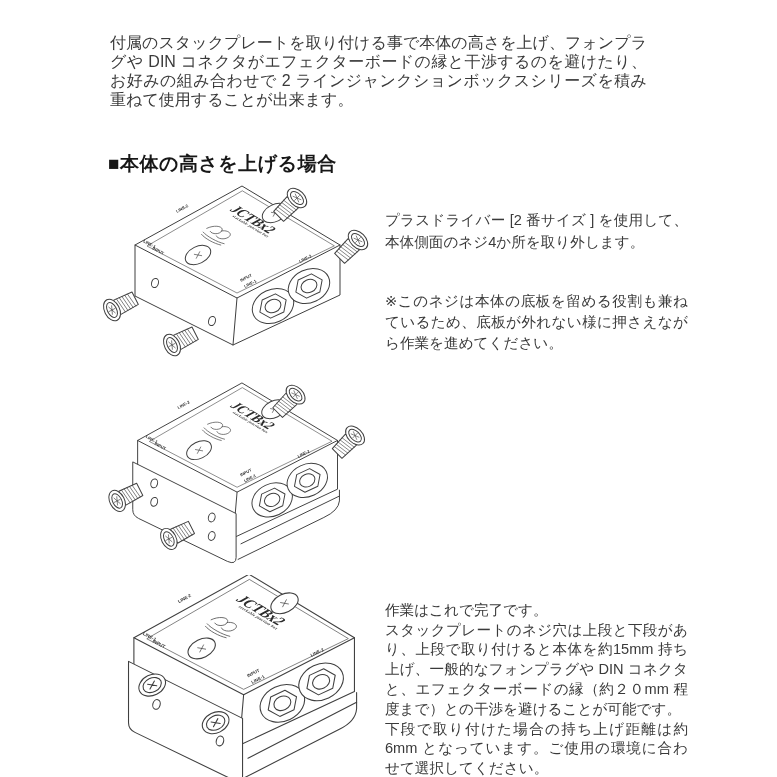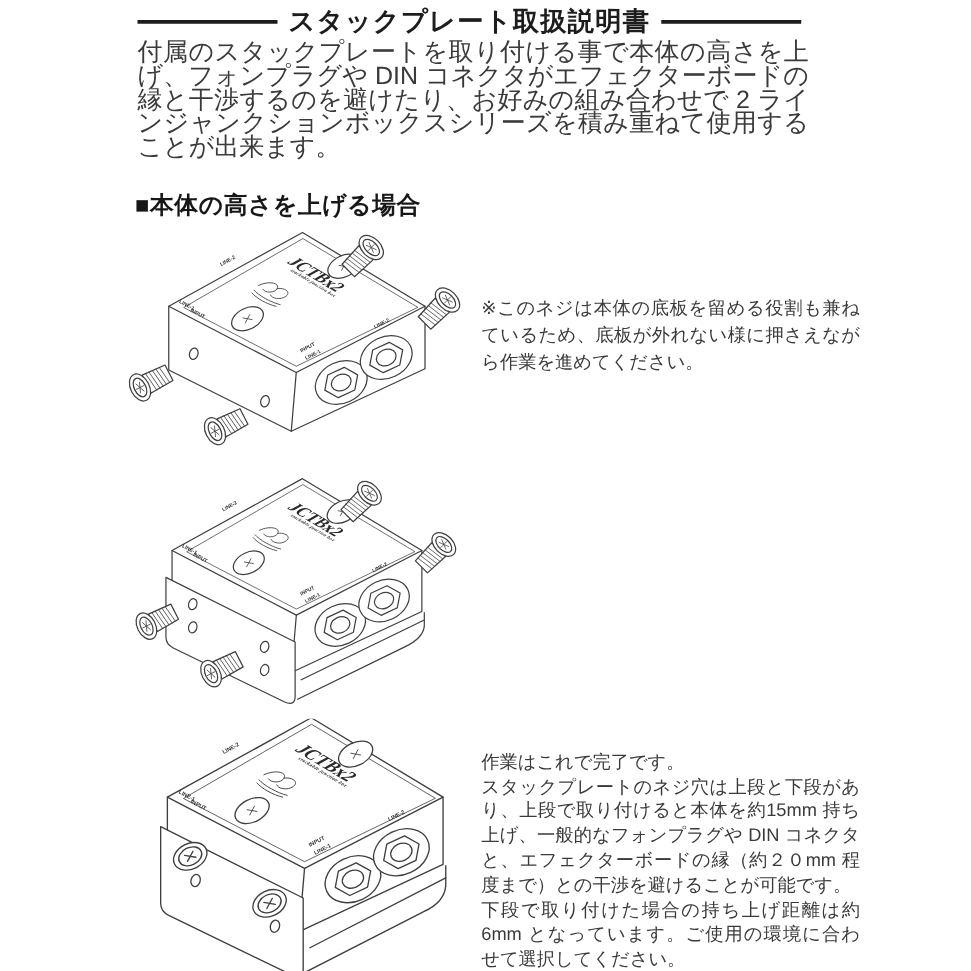--- a/index.html
+++ b/index.html
@@ -3,26 +3,26 @@
 <meta charset="utf-8">
 <style>
   html,body{margin:0;padding:0;background:#ffffff;}
   .page{
     position:relative;width:777px;height:777px;background:#ffffff;overflow:hidden;
     color:#3a3a3a;font-family:"Liberation Sans","DejaVu Sans",sans-serif;
   }
   .title-row{position:absolute;left:110px;top:3px;width:531px;display:flex;align-items:center;gap:9px;}
   .title-row .rule{flex:1;height:0;border-top:3px solid #1d1d1d;}
   .doc-title{font-size:21px;font-weight:600;color:#1d1d1d;margin:0;white-space:nowrap;letter-spacing:1px;}
-  .intro{position:absolute;left:110px;top:33px;width:537px;font-size:20px;line-height:19px;text-align:justify;color:#3a3a3a;}
+  .intro{position:absolute;left:110px;top:33px;width:537px;font-size:16px;line-height:19px;text-align:justify;color:#3a3a3a;}
   .intro p{margin:0;}
   .section-heading{position:absolute;left:108px;top:151px;margin:0;font-size:19px;font-weight:600;color:#171717;letter-spacing:0.5px;text-align:right;}
   .step-text{position:absolute;left:385px;width:303px;font-size:14.6px;line-height:21.4px;text-align:justify;color:#3a3a3a;white-space:pre-line;}
   .step-text p{margin:0;}
-  .step-text p.note{margin-top:27px;}
+  .step-text p.note{margin-top:16px;}
   #step1-text{top:189px;}
   #step2-text{top:405px;}
   #step3-text{top:581px;line-height:19.8px;}
   .fig{position:absolute;left:95px;}
   #fig1{top:183px;width:290px;height:200px;}
   #fig2{top:380px;width:290px;height:195px;}
   #fig3{top:575px;width:300px;height:202px;}
   .art .f{fill:#ffffff;stroke:#3f3f3f;stroke-width:1;stroke-linejoin:round;}
   .art .ln{fill:none;stroke:#3f3f3f;stroke-width:1;stroke-linecap:round;stroke-linejoin:round;}
   .art .thin{stroke-width:0.6;}
@@ -88,43 +88,39 @@
         <text class="lbl" transform="translate(82,30) rotate(-29)">LINE-2</text>
         <text class="lbl" transform="translate(48,59) rotate(28)">LINE-1</text>
         <text class="lbl" transform="translate(57,66) rotate(28)">INPUT</text>
         <text class="lbl" transform="translate(146,99) rotate(-27)">INPUT</text>
         <text class="lbl" transform="translate(150,105) rotate(-27)">LINE-1</text>
         <text class="lbl" transform="translate(205,80) rotate(-27)">LINE-2</text>
       </g>
     </defs>
   </svg>
 
-  <div class="title-row">
-    <span class="rule"></span>
-    <h1 class="doc-title">スタックプレート取扱説明書</h1>
-    <span class="rule"></span>
-  </div>
 
   <div class="intro">
     <p>付属のスタックプレートを取り付ける事で本体の高さを上げ、フォンプラグや DIN コネクタがエフェクターボードの縁と干渉するのを避けたり、お好みの組み合わせで 2 ラインジャンクションボックスシリーズを積み重ねて使用することが出来ます。</p>
   </div>
 
   <h2 class="section-heading">■本体の高さを上げる場合</h2>
 
   <svg id="fig1" class="fig art" viewBox="0 0 290 200">
     <use href="#jbox"></use>
     <use href="#hole" transform="translate(60,100)"></use>
     <use href="#hole" transform="translate(117,138)"></use>
     <use href="#scr" transform="translate(202,15) rotate(135)"></use>
     <use href="#scr" transform="translate(263,57) rotate(135)"></use>
     <use href="#scr" transform="translate(17,127) rotate(-27)"></use>
     <use href="#scr" transform="translate(77,162) rotate(-27)"></use>
   </svg>
 
   <div id="step1-text" class="step-text">
+    <p>プラスドライバー [2 番サイズ ] を使用して、本体側面のネジ4か所を取り外します。</p>
     <p class="note">※このネジは本体の底板を留める役割も兼ねているため、底板が外れない様に押さえながら作業を進めてください。</p>
   </div>
 
   <svg id="fig2" class="fig art" viewBox="0 0 290 200">
     <use href="#jbox"></use>
     <path class="ln" d="M146,168 L247,119"></path>
     <path class="ln" d="M143,184 L231,141 Q246,134 247,124 L247,113"></path>
     <path class="f" d="M35,84 L141,137 L141,182 Q141,190 132,186 L41,142 Q35,139 35,133 Z"></path>
     <use href="#hole" transform="translate(57,106)"></use>
     <use href="#hole" transform="translate(116,141)"></use>

